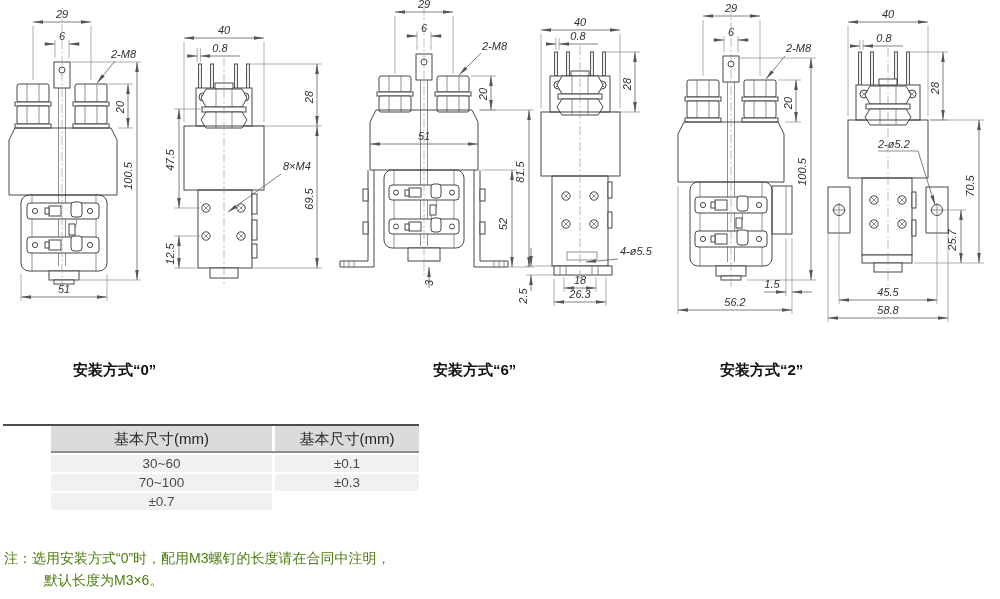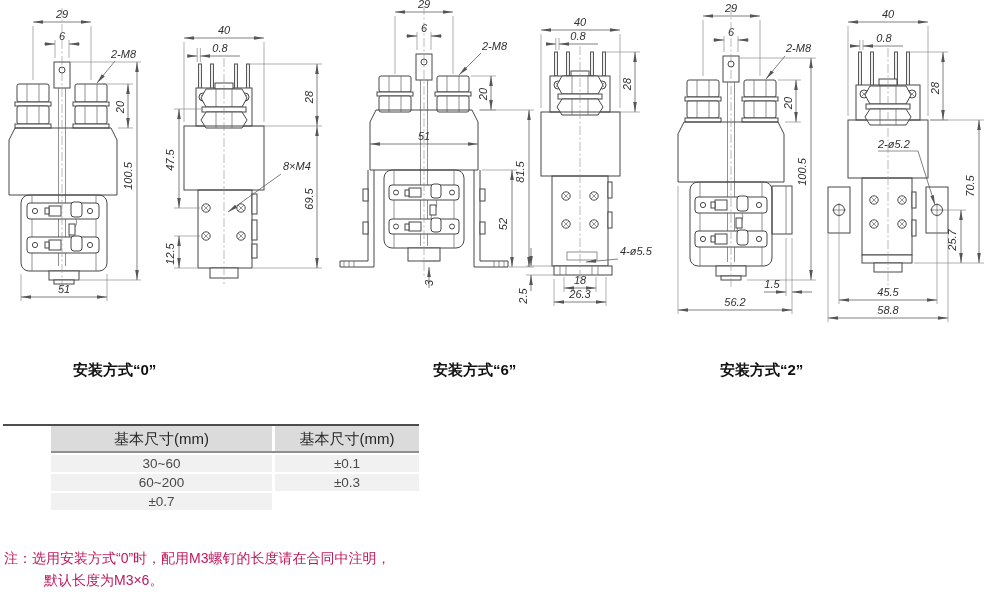--- a/index.html
+++ b/index.html
@@ -22,21 +22,21 @@
            font-size:15px;font-weight:bold;color:#111;}
   
   .tol-table{position:absolute;left:3px;top:424px;width:368px;border-top:2px solid #4d4d4d;padding-left:48px;}
   .t-head{display:grid;grid-template-columns:221px 1fr;gap:3px;border-bottom:2px solid #8f8f8f;}
   .t-hcell{background:#dbdbdb;height:25px;line-height:25px;text-align:center;
            font-size:15px;color:#262626;}
   .t-row{display:grid;grid-template-columns:221px 1fr;gap:3px;margin-top:2px;}
   .t-cell{background:#f1f1f1;height:17px;line-height:17px;text-align:center;
           font-size:13.5px;color:#4a4a4a;}
   
-  .note{position:absolute;left:4px;top:547px;font-size:14px;color:#be185d;line-height:22px;}
+  .note{position:absolute;left:4px;top:547px;font-size:14px;color:#4d7c0f;line-height:22px;}
   .note .l2{margin-left:40px;}
 </style>
 </head>
 <body>
 
 <div id="page">
 
 <svg width="1000" height="345" viewBox="0 0 1000 345">
   <defs>
     <marker id="ar" viewBox="0 0 10 6" refX="10" refY="3" markerWidth="10" markerHeight="6" orient="auto-start-reverse" markerUnits="userSpaceOnUse">
@@ -672,21 +672,21 @@
 <div class="tol-table">
   <div class="t-head">
     <div class="t-hcell">基本尺寸(mm)</div>
     <div class="t-hcell">基本尺寸(mm)</div>
   </div>
   <div class="t-row">
     <div class="t-cell">30~60</div>
     <div class="t-cell">±0.1</div>
   </div>
   <div class="t-row">
-    <div class="t-cell">60~200</div>
+    <div class="t-cell">70~100</div>
     <div class="t-cell">±0.3</div>
   </div>
   <div class="t-row">
     <div class="t-cell">±0.7</div>
   </div>
 </div>
 
 <div class="note">
   <div>注：选用安装方式“0”时，配用M3螺钉的长度请在合同中注明，</div>
   <div class="l2">默认长度为M3×6。</div>

